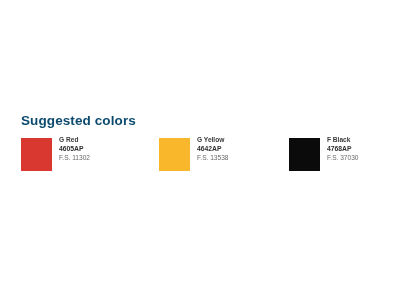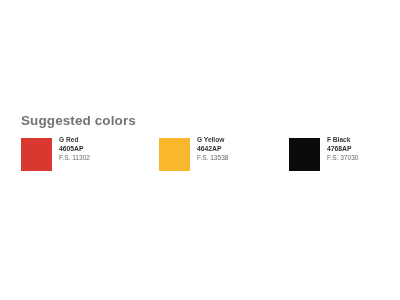--- a/index.html
+++ b/index.html
@@ -23,21 +23,21 @@
     height: 300px;
     background: #ffffff;
   }
 
   #panel-title {
     position: absolute;
     left: 21px;
     top: 113px;
     font-size: 13.5px;
     font-weight: bold;
-    color: #737373;
+    color: #0c4a6e;
     letter-spacing: 0.1px;
     white-space: nowrap;
     line-height: 15px;
   }
 
   #swatch-row {
     position: absolute;
     left: 0;
     top: 136px;
     width: 400px;

